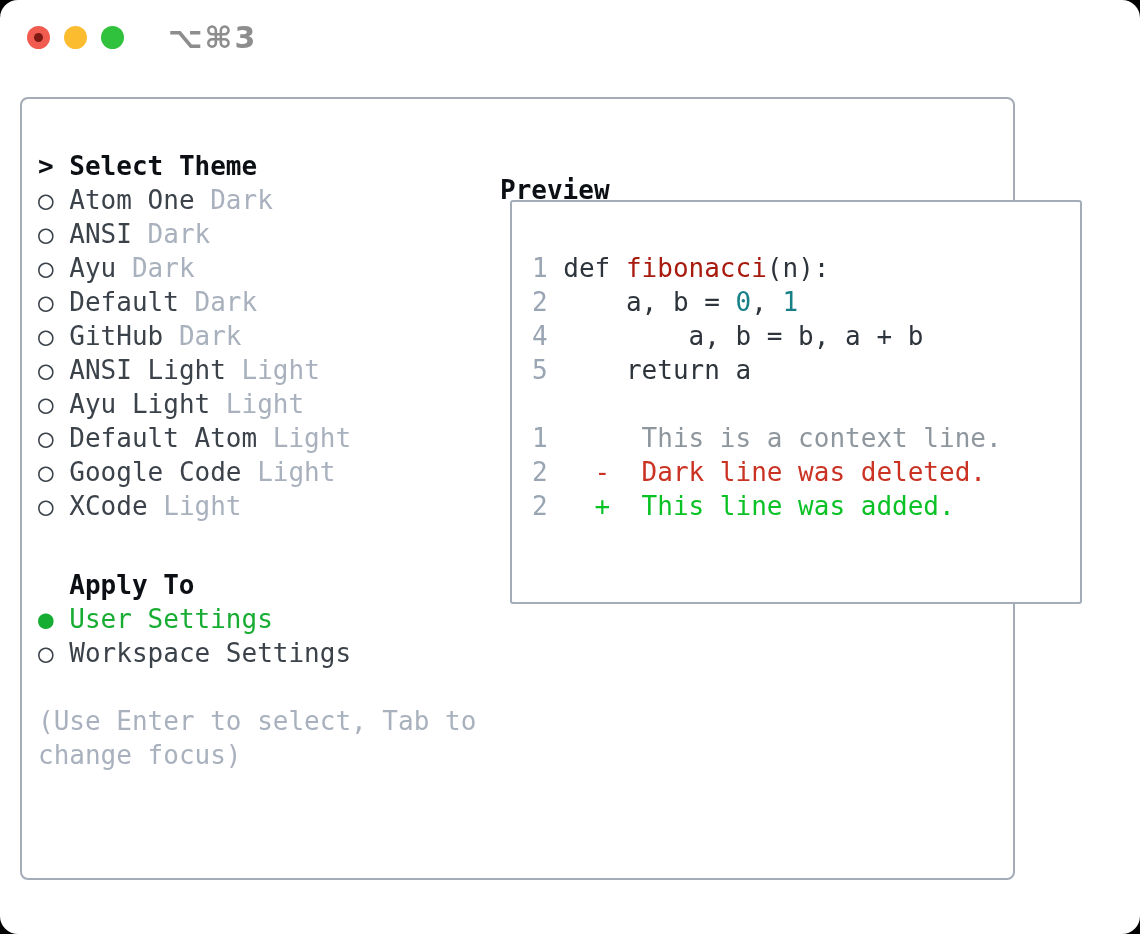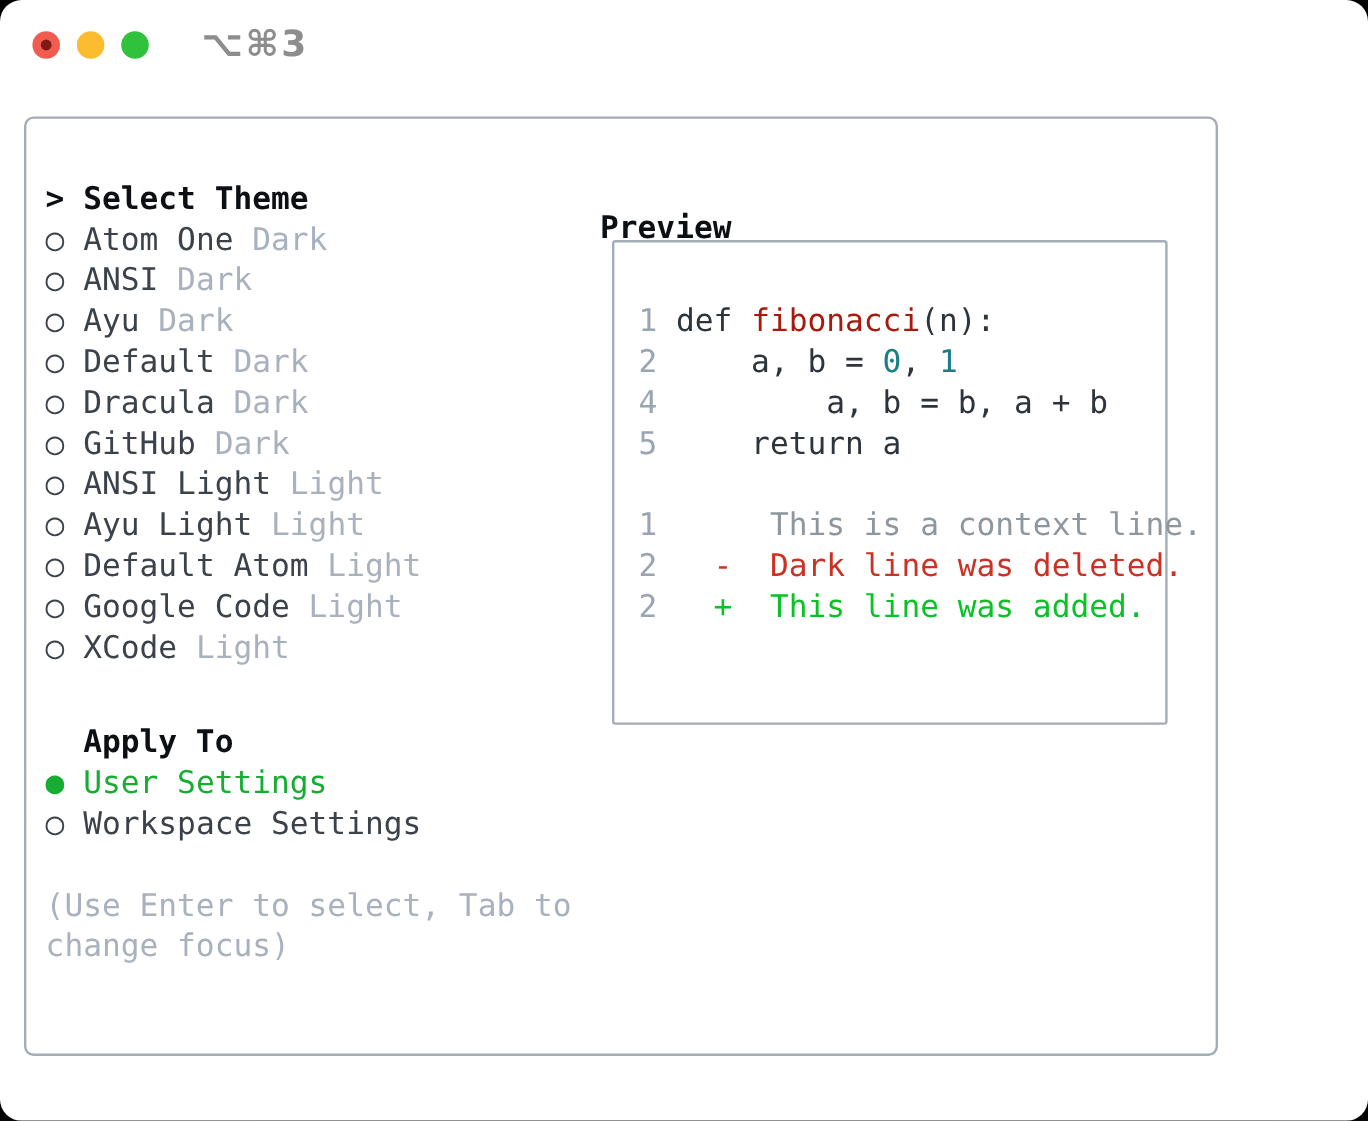--- a/index.html
+++ b/index.html
@@ -34,21 +34,21 @@
   .apply-heading{margin-top:45px;padding-left:2ch;font-weight:bold;color:var(--heading,#0c0f13);}
   .hint{margin-top:34px;color:var(--hint,#a8b1bd);}
   .hint .row{color:var(--hint,#a8b1bd);}
   .opt-label{color:var(--item,#3b424a);}
   .opt-bullet{color:var(--item,#3b424a);}
   .opt.selected .opt-label,.opt.selected .opt-bullet{color:var(--green,#17ad33);}
   .opt-tag{color:var(--tag,#a8b1bd);}
   
   .preview-heading{position:absolute;left:500px;top:149px;font-weight:bold;color:var(--heading,#0c0f13);margin-top:24px;}
   .preview-box{
-    position:absolute;left:510px;top:200px;width:463px;height:404px;
+    position:absolute;left:510px;top:200px;width:572px;height:404px;
     border:2px solid var(--border_gray,#a3acb7);border-radius:3px;background:#fff;
     box-sizing:border-box;
   }
   .code{position:absolute;left:20px;top:49px;}
   .tok-lineno{color:var(--lineno,#9aa5b3);}
   .tok-plain{color:var(--plain,#2d343b);}
   .tok-func{color:var(--func,#a81a0e);}
   .tok-num{color:var(--num,#177f86);}
   .tok-builtin{color:var(--builtin,#2293c9);}
   .tok-context{color:var(--context,#8e969e);}
@@ -70,21 +70,20 @@
   <div class="panel"></div>
 
   <div class="left-col">
     <div class="row heading-row"><span>&gt; </span><span>Select Theme</span></div>
 
     <div>
         <div class="row opt"><span class="opt-bullet">○ </span><span class="opt-label">Atom One</span><span class="opt-tag"> Dark</span></div>
         <div class="row opt"><span class="opt-bullet">○ </span><span class="opt-label">ANSI</span><span class="opt-tag"> Dark</span></div>
         <div class="row opt"><span class="opt-bullet">○ </span><span class="opt-label">Ayu</span><span class="opt-tag"> Dark</span></div>
         <div class="row opt"><span class="opt-bullet">○ </span><span class="opt-label">Default</span><span class="opt-tag"> Dark</span></div>
-        <div class="row opt"><span class="opt-bullet">○ </span><span class="opt-label">Dracula</span><span class="opt-tag"> Dark</span></div>
         <div class="row opt"><span class="opt-bullet">○ </span><span class="opt-label">GitHub</span><span class="opt-tag"> Dark</span></div>
         <div class="row opt"><span class="opt-bullet">○ </span><span class="opt-label">ANSI Light</span><span class="opt-tag"> Light</span></div>
         <div class="row opt"><span class="opt-bullet">○ </span><span class="opt-label">Ayu Light</span><span class="opt-tag"> Light</span></div>
         <div class="row opt"><span class="opt-bullet">○ </span><span class="opt-label">Default Atom</span><span class="opt-tag"> Light</span></div>
         <div class="row opt"><span class="opt-bullet">○ </span><span class="opt-label">Google Code</span><span class="opt-tag"> Light</span></div>
         <div class="row opt"><span class="opt-bullet">○ </span><span class="opt-label">XCode</span><span class="opt-tag"> Light</span></div>
       </div>
 
     <div class="row apply-heading">Apply To</div>
 

